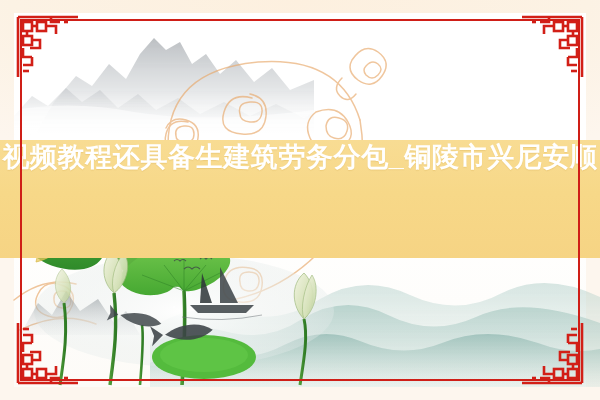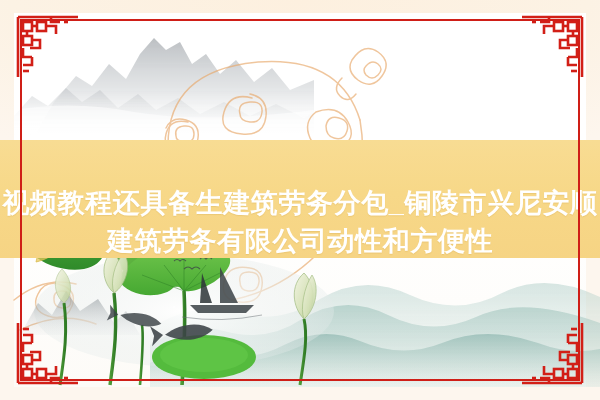--- a/index.html
+++ b/index.html
@@ -51,21 +51,21 @@
 
   
   .band{
     position:absolute;
     left:0; right:0; top:140px; height:118px;
     background:linear-gradient(180deg,#f8dc93 0%,#f7d888 45%,#f6d484 100%);
   }
   .band-inner{
     position:absolute; inset:0;
     display:flex; flex-direction:column;
-    align-items:center; justify-content:flex-end;
+    align-items:center; justify-content:flex-start;
     gap:4px;
   }
   .band-line{
     color:#ffffff;
     font-size:27px;
     font-weight:bold;
     line-height:1.26;
     letter-spacing:.6px;
     white-space:nowrap;
     text-shadow:0 1px 1px rgba(190,140,40,.18);
@@ -308,21 +308,20 @@
         <circle cx="73" cy="79" r="1.2"></circle>
       <circle cx="80" cy="81" r="1.2"></circle>
     </g>
     <path d="M56,24 C60,12 70,6 80,8" stroke="#c8a14a" stroke-width="2" fill="none" opacity=".8"></path>
     <path d="M46,16 C50,6 58,2 66,4" stroke="#b98f3c" stroke-width="1.6" fill="none" opacity=".7"></path>
   </svg>
 
   <div class="band z5">
     <div class="band-inner">
       <div class="band-line">视频教程还具备生建筑劳务分包_铜陵市兴尼安顺</div>
-      <div class="band-line">建筑劳务有限公司动性和方便性</div>
     </div>
   </div>
 
   <div class="frame-line z6"></div>
 
   <svg class="corner tl z6" viewBox="0 0 64 64">
     <g fill="none" stroke="#d21f17" stroke-width="2.6">
       <path d="M2,2 L2,62"></path>
       <path d="M2,2 L62,2"></path>
       <rect x="7" y="7" width="9" height="9"></rect>

